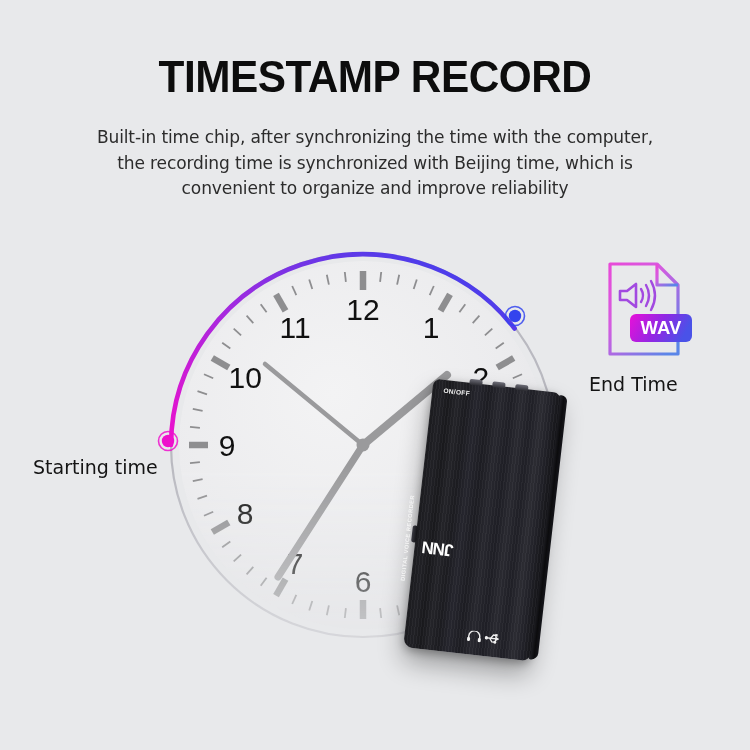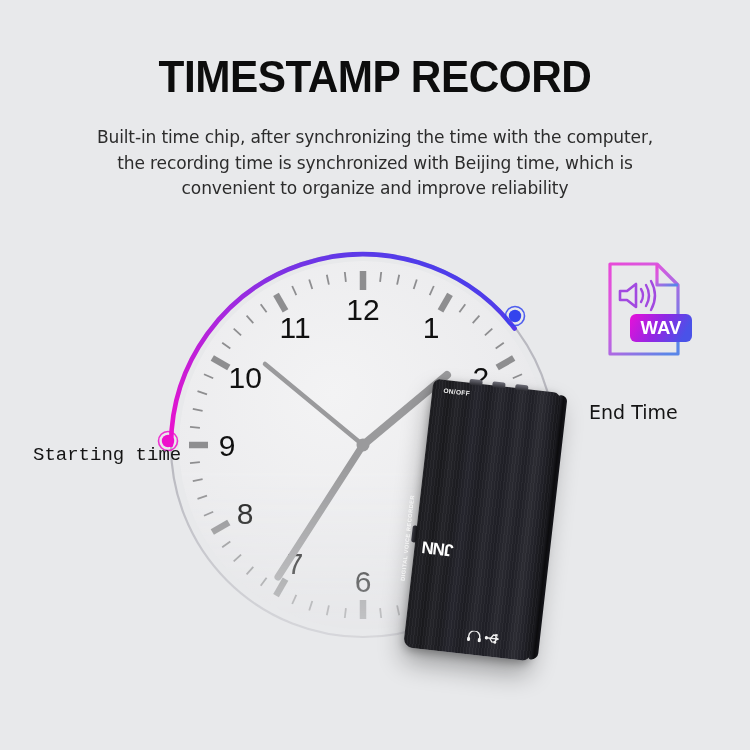--- a/index.html
+++ b/index.html
@@ -38,22 +38,22 @@
   #clock-svg { position:absolute; left:0; top:0; }
 
   
   .marker-label {
     position:absolute;
     font-size:19px;
     font-family:"DejaVu Sans", sans-serif;
     color:#141414;
     white-space:nowrap;
   }
-  #start-label { left:33px; top:444px;font-family:Liberation Mono, monospace; }
-  #end-label   { left:589px; top:373px;margin-top:28px; }
+  #start-label { left:33px; top:456px; }
+  #end-label   { left:589px; top:373px; }
 
   
   #wav-icon { position:absolute; left:600px; top:258px; width:98px; height:105px; }
 
   
   #recorder {
     position:absolute;
     left:418px; top:385px;
     width:128px; height:270px;
     transform:rotate(6.5deg);

